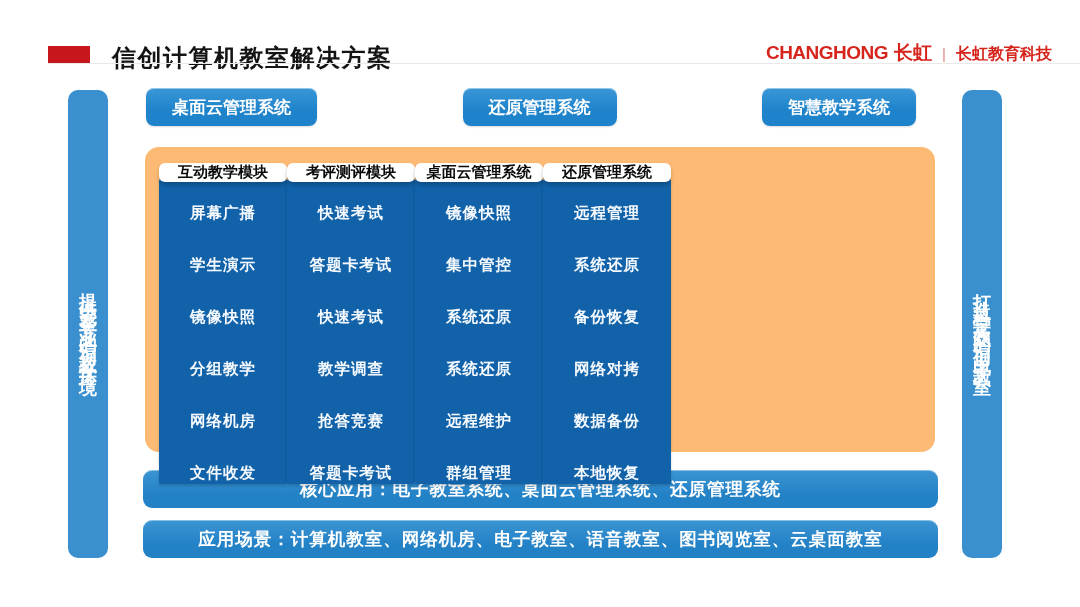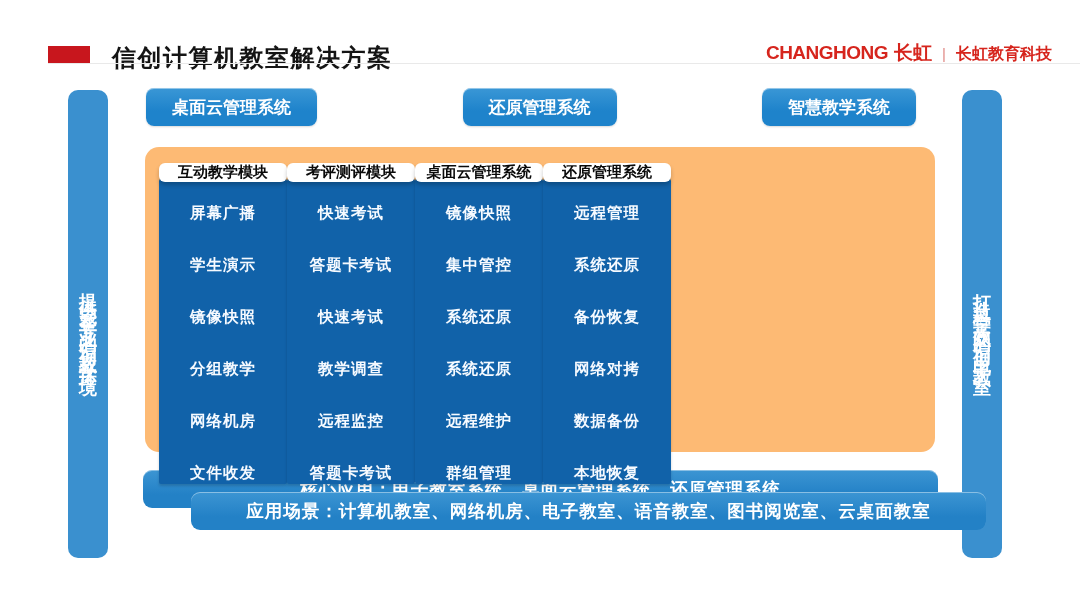--- a/index.html
+++ b/index.html
@@ -44,21 +44,21 @@
             padding-top:24px;display:flex;flex-direction:column;align-items:center;gap:31px;
             position:relative;z-index:1;box-shadow:0 2px 3px rgba(0,0,0,.18);}
   .col-item{color:#f6faff;font-weight:bold;font-size:15.5px;letter-spacing:1px;white-space:nowrap;}
 
   
   .bar{position:absolute;left:143px;width:795px;height:38px;border-radius:9px;
        background:linear-gradient(180deg,#3c95d3 0%,#2381c6 65%);
        box-shadow:inset 0 1px 0 rgba(255,255,255,.4);
        color:#ffffff;font-weight:bold;font-size:17.5px;display:flex;align-items:center;
        justify-content:center;letter-spacing:1px;white-space:nowrap;text-align:center;}
-  .bar.core{top:470px;} .bar.scene{top:492px;margin-left:48px;}
+  .bar.core{top:470px;} .bar.scene{top:520px;}
 </style>
 </head>
 <body>
 
 <div class="slide">
 
   <div class="red-block"></div>
   <h1 class="page-title">信创计算机教室解决方案</h1>
   <div class="header-rule"></div>
   <div class="brand">
@@ -96,21 +96,21 @@
     </div>
 
 
     <div class="col">
       <div class="col-head">考评测评模块</div>
       <div class="col-body">
         <div class="col-item">快速考试</div>
         <div class="col-item">答题卡考试</div>
         <div class="col-item">快速考试</div>
         <div class="col-item">教学调查</div>
-        <div class="col-item">远程监控</div>
+        <div class="col-item">抢答竞赛</div>
         <div class="col-item">答题卡考试</div>
       </div>
     </div>
 
     <div class="col">
       <div class="col-head">桌面云管理系统</div>
       <div class="col-body">
         <div class="col-item">镜像快照</div>
         <div class="col-item">集中管控</div>
         <div class="col-item">系统还原</div>

